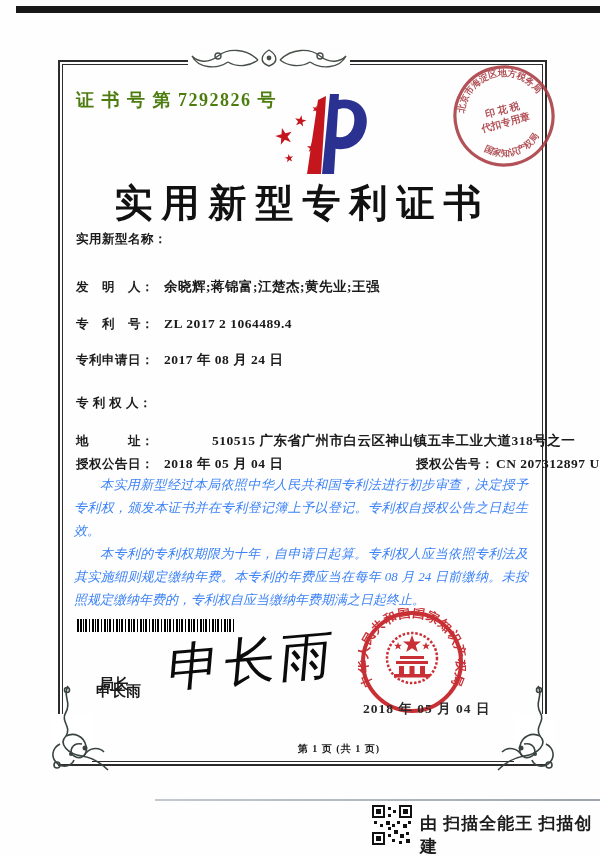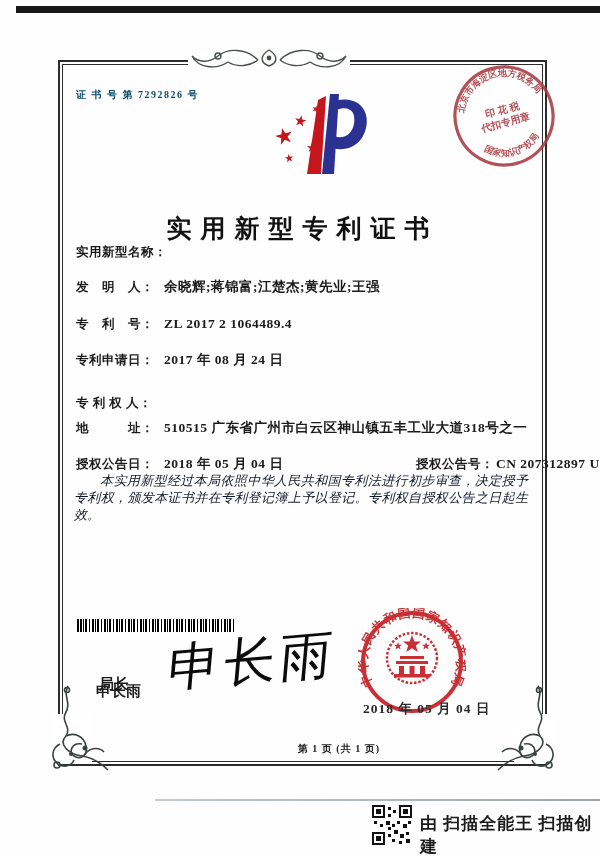--- a/index.html
+++ b/index.html
@@ -10,36 +10,35 @@
   }
   .scan-strip { position:absolute; left:16px; top:6px; width:584px; height:7px; background:#181818; }
   .frame {
     position:absolute; left:58px; top:60px; width:489px; height:706px;
     border:2px solid #2c2c2c;
   }
   .frame::before {
     content:""; position:absolute; inset:2px; border:1px solid #2c2c2c;
   }
   .ornament { position:absolute; z-index:3; }
-  .cert-no { position:absolute; left:76px; top:88px; font-size:10px; letter-spacing:1.5px; font-weight:bold; color:#0c4a6e; }
+  .cert-no { position:absolute; left:76px; top:88px; font-size:18px; letter-spacing:1.5px; font-weight:bold; color:#4d7c0f; }
   .logo { position:absolute; left:256px; top:90px; width:118px; height:88px; }
   .title {
     position:absolute; left:58px; top:178px; width:489px; text-align:center;
-    font-size:25px; font-weight:bold; letter-spacing:9px; color:#111;
+    font-size:38px; font-weight:bold; letter-spacing:9px; color:#111;
     font-family:"Liberation Serif", serif;
-    margin-top:34px;
   }
   .field-row { position:absolute; left:76px; display:flex; align-items:flex-start; }
   .field-label { min-width:88px; font-size:12.5px; font-weight:bold; letter-spacing:.5px; padding-top:1px; white-space:nowrap; }
   .field-value { font-size:13.5px; font-weight:bold; letter-spacing:.5px; width:380px; line-height:1.35; }
   .grant-no-group { position:absolute; left:340px; top:0; display:flex; }
   .paragraphs {
     position:absolute; left:74px; top:473px; width:454px;
-    font-size:13px; line-height:17px; text-align:justify;
-    font-style:italic; color:#0f172a;font-family:Liberation Mono, monospace;
+    font-size:13px; line-height:23px; text-align:justify;
+    font-style:italic; color:#3b82f6;
   }
   .paragraphs p { text-indent:2em; }
   .barcode {
     position:absolute; left:77px; top:619px; width:158px; height:13px;
     background:repeating-linear-gradient(90deg,
       #000 0 1.5px, #fff 1.5px 3px, #000 3px 5px, #fff 5px 6px,
       #000 6px 6.8px, #fff 6.8px 8.5px, #000 8.5px 10.5px, #fff 10.5px 12px);
   }
   .signer-title { position:absolute; left:99px; top:654px; font-size:15px; font-weight:bold;margin-top:21px; }
   .signer-name  { position:absolute; left:96px; top:682px; font-size:15px; font-weight:bold; }
@@ -118,53 +117,54 @@
     <text x="28" y="72" font-size="11" transform="rotate(-8 32 66)">★</text>
     <text x="56" y="22" font-size="9" transform="rotate(16 60 18)">★</text>
   </g>
   <polygon points="62,10 70,6 65,84 51,84" fill="#c5161d"></polygon>
   <polygon points="74,4 83,4 78,84 66,84" fill="#2b3190"></polygon>
   <path d="M82,10 C104,6 114,22 110,38 C106,56 90,62 77,58 L78,46 C88,50 96,44 98,34 C100,22 94,15 80,20 Z" fill="#2b3190"></path>
 </svg>
 
 <div class="title">实用新型专利证书</div>
 
-<div class="field-row" style="top:243px;">
+<div class="field-row" style="top:230px;">
   <span class="field-label">实用新型名称：</span>
 </div>
 <div class="field-row" style="top:278px;">
   <span class="field-label">发　明　人：</span>
   <span class="field-value">余晓辉;蒋锦富;江楚杰;黄先业;王强</span>
 </div>
 <div class="field-row" style="top:315px;">
   <span class="field-label">专　利　号：</span>
   <span class="field-value">ZL 2017 2 1064489.4</span>
 </div>
 <div class="field-row" style="top:351px;">
   <span class="field-label">专利申请日：</span>
   <span class="field-value">2017 年 08 月 24 日</span>
 </div>
 <div class="field-row" style="top:394px;">
   <span class="field-label">专 利 权 人：</span>
 </div>
-<div class="field-row" style="top:419px;">
+<div class="field-row" style="top:432px;gap:48px;">
   <span class="field-label">地　　　址：</span>
   <span class="field-value" style="width:376px;">510515 广东省广州市白云区神山镇五丰工业大道318号之一</span>
 </div>
 <div class="field-row" style="top:455px; width:470px;">
   <span class="field-label">授权公告日：</span>
   <span class="field-value" style="width:140px;">2018 年 05 月 04 日</span>
   <span class="grant-no-group">
     <span class="field-label" style="min-width:80px;">授权公告号：</span>
     <span class="field-value" style="width:130px;">CN 207312897 U</span>
   </span>
 </div>
 
 <div class="paragraphs">
   <p>本实用新型经过本局依照中华人民共和国专利法进行初步审查，决定授予专利权，颁发本证书并在专利登记簿上予以登记。专利权自授权公告之日起生效。</p>
+  <p>本专利的专利权期限为十年，自申请日起算。专利权人应当依照专利法及其实施细则规定缴纳年费。本专利的年费应当在每年 08 月 24 日前缴纳。未按照规定缴纳年费的，专利权自应当缴纳年费期满之日起终止。</p>
 </div>
 
 <div class="barcode"></div>
 
 <div class="signer-title">局长</div>
 <div class="signer-name">申长雨</div>
 <div class="signature">申长雨</div>
 
 <svg class="seal-big" width="108" height="108" viewBox="0 0 108 108">
   <g opacity="0.92">

